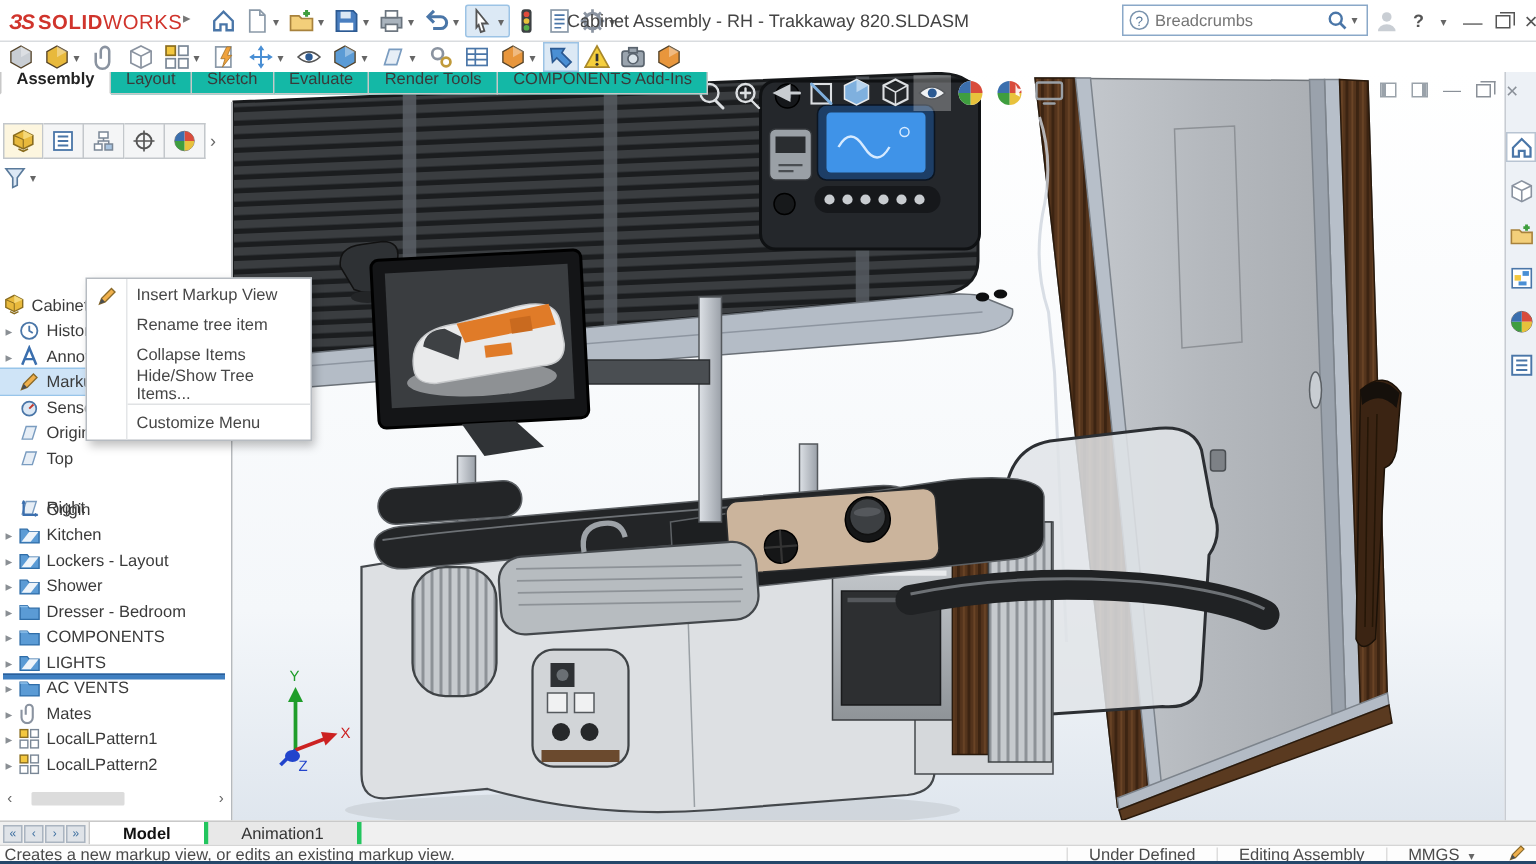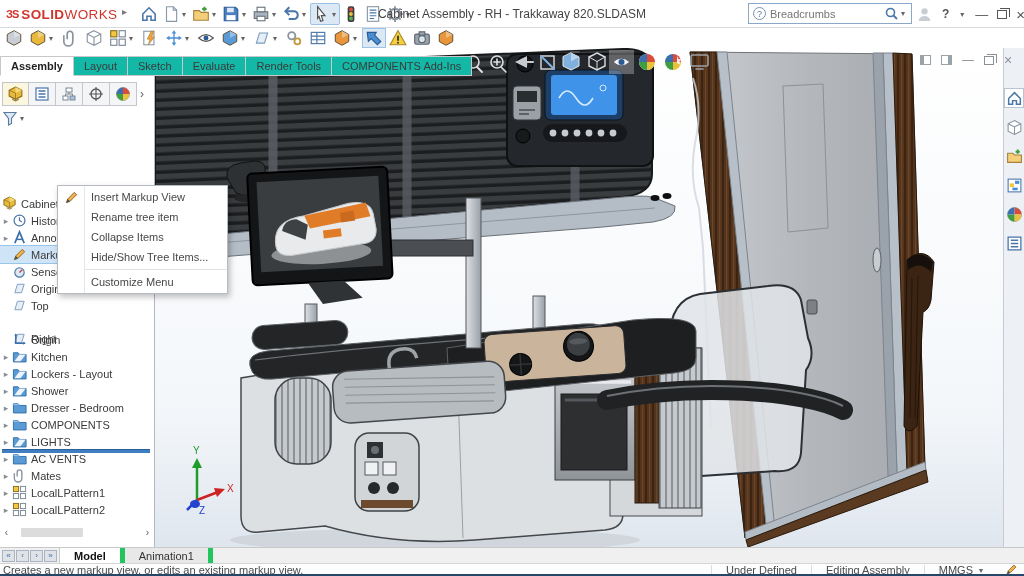--- a/index.html
+++ b/index.html
@@ -3,21 +3,21 @@
 <meta charset="utf-8">
 <style>
   * { margin:0; padding:0; box-sizing:border-box; }
   html,body { width:1024px; height:576px; overflow:hidden; }
   body { font-family:"Liberation Sans", sans-serif; font-size:11px; color:#3a3a3a; background:#fff; position:relative; }
   .abs { position:absolute; }
 
   
   .titlebar { left:0; top:0; width:1024px; height:28px; background:#fff; border-bottom:1px solid #d9dcdf; z-index:50; }
   .logo { left:6px; top:4px; height:20px; display:flex; align-items:center; }
-  .logo-mark { color:#d0342c; font-weight:bold; font-size:11px; letter-spacing:-1px; margin-right:3px; }
+  .logo-mark { color:#d0342c; font-weight:bold; font-style:italic; font-size:14px; letter-spacing:-1px; margin-right:3px; }
   .logo-text { font-size:13.5px; letter-spacing:.4px; color:#d0342c; }
   .logo-text b { font-weight:bold; }
   .flyout { left:122px; top:6px; color:#777; font-size:10px; }
   .qbar { left:138px; top:2px; height:24px; display:flex; align-items:center; }
   .qbtn { display:flex; align-items:center; height:22px; padding:0 1px; border:1px solid transparent; border-radius:2px; }
   .qbtn.sel { background:#dce9f5; border-color:#9cc3e5; }
   .dd { color:#666; font-size:8px; margin:0 2px; }
   .doc-title { left:312px; top:7px; width:400px; text-align:center; font-size:12px; color:#444; white-space:nowrap; }
   .searchbox { left:748px; top:3px; width:164px; height:21px; border:1px solid #8aa8c8; background:#fff; display:flex; align-items:center; padding:0 4px; }
   .searchbox .qmark { width:13px; height:13px; border:1px solid #7a93ad; border-radius:50%; color:#5a7linkb; color:#5a7a9b; font-size:9px; text-align:center; line-height:12px; margin-right:4px; flex:none; }
@@ -26,21 +26,21 @@
   .winglyph { color:#555; font-size:13px; }
   .restore-gl { width:10px; height:9px; border:1px solid #555; position:relative; background:#fff; }
   .restore-gl::before { content:""; position:absolute; left:2px; top:-3px; width:9px; height:8px; border:1px solid #555; border-bottom:none; border-left:none; }
 
   
   .toolbar2 { left:0; top:28px; width:1024px; height:20px; background:#fff; display:flex; align-items:center; padding-left:2px; z-index:49; }
   .t2btn { display:flex; align-items:center; height:20px; padding:0 2px; border:1px solid transparent; }
   .t2btn.sel { background:#dce9f5; border-color:#9cc3e5; }
 
   
-  .cmdtabs { left:0; top:56px; height:20px; display:flex; z-index:40; }
+  .cmdtabs { left:0; top:43px; height:20px; display:flex; z-index:40; }
   .ctab { height:20px; padding:0 10px; display:flex; align-items:center; background:#14b8a6; border:1px solid #c8c8c8; border-left:none; color:#3a3a3a; }
   .ctab:first-child { border-left:1px solid #c8c8c8; }
   .ctab.active { background:#fff; border-bottom-color:#fff; font-weight:bold; color:#222; }
 
   
   .viewport { left:155px; top:48px; width:848px; height:499px; z-index:1; }
   .docwin { top:52px; left:920px; height:16px; display:flex; align-items:center; gap:10px; z-index:45; color:#8a9098; }
   .pane-gl { width:11px; height:10px; border:1px solid #9aa2aa; position:relative; background:transparent; }
   .pane-gl::after { content:""; position:absolute; top:0; bottom:0; width:3px; background:#9aa2aa; }
   .pane-gl.l::after { left:0; } .pane-gl.r::after { right:0; }
@@ -68,32 +68,32 @@
   .ticn { width:15px; height:15px; flex:none; margin-right:4px; }
   .tlbl { color:#3a3a3a; }
   .trow.sel { background:#cfe4f7; outline:1px solid #98c5ea; width:112px; }
   .rollback { position:absolute; left:2px; top:381px; width:148px; height:4px; background:#3f7fc1; border-top:1px solid #2a5f9a; }
   .hscroll { position:absolute; left:0px; bottom:8px; width:154px; height:13px; display:flex; align-items:center; background:#fff; }
   .hs-arrow { width:13px; text-align:center; color:#666; font-size:10px; }
   .hs-track { flex:1; height:11px; position:relative; }
   .hs-thumb { position:absolute; left:8px; top:1px; width:62px; height:9px; background:#dcdcdc; border-radius:1px; }
 
   
-  .ctxmenu { left:57px; top:185px; width:171px; background:#fff; border:1px solid #b6bbc1; box-shadow:2px 3px 6px rgba(0,0,0,.25); z-index:60; padding:1px 0; }
+  .ctxmenu { left:57px; top:185px; width:151px; background:#fff; border:1px solid #b6bbc1; box-shadow:2px 3px 6px rgba(0,0,0,.25); z-index:60; padding:1px 0; }
   .ctxmenu .gutter { position:absolute; left:26px; top:0; bottom:0; width:1px; background:#e4e6e8; }
   .mitem { position:relative; height:20px; display:flex; align-items:center; color:#474747; }
   .mitem .micol { width:26px; flex:none; display:flex; align-items:center; justify-content:center; }
   .mitem .mlbl { padding-left:7px; }
   .msep { height:1px; background:#e0e2e4; margin:2px 0 2px 27px; }
 
   
   .bottombar { left:0; top:547px; width:1024px; height:16px; background:#f0f0f0; border-top:1px solid #c9c9c9; display:flex; align-items:stretch; z-index:40; }
   .navbtns { display:flex; align-items:center; gap:1px; padding:1px 2px; }
   .navbtn { width:13px; height:12px; background:#dfe3e8; border:1px solid #aab4c0; color:#3c6e9f; font-size:8px; display:flex; align-items:center; justify-content:center; }
-  .mtab { padding:0 14px; display:flex; align-items:center; border-right:5px solid #22c55e; background:#e8e8e8; color:#333; }
+  .mtab { padding:0 22px; display:flex; align-items:center; border-right:3px solid #22c55e; background:#e8e8e8; color:#333; }
   .mtab.active { background:#fff; font-weight:bold; color:#111; border-left:1px solid #c9c9c9; }
 
   
   .statusbar { left:0; top:563px; width:1024px; height:13px; background:#fdfdfd; border-top:1px solid #d5d5d5; display:flex; align-items:center; color:#4a4a4a; z-index:40; }
   .statusbar::after { content:""; position:absolute; left:0; bottom:0; width:100%; height:2px; background:#25476a; }
   .st-msg { padding-left:3px; flex:1; }
   .st-seg { padding:0 14px; border-left:1px solid #ddd; height:11px; display:flex; align-items:center; gap:4px; }
   .hidden-svg { position:absolute; width:0; height:0; overflow:hidden; }
 </style>
 </head>

